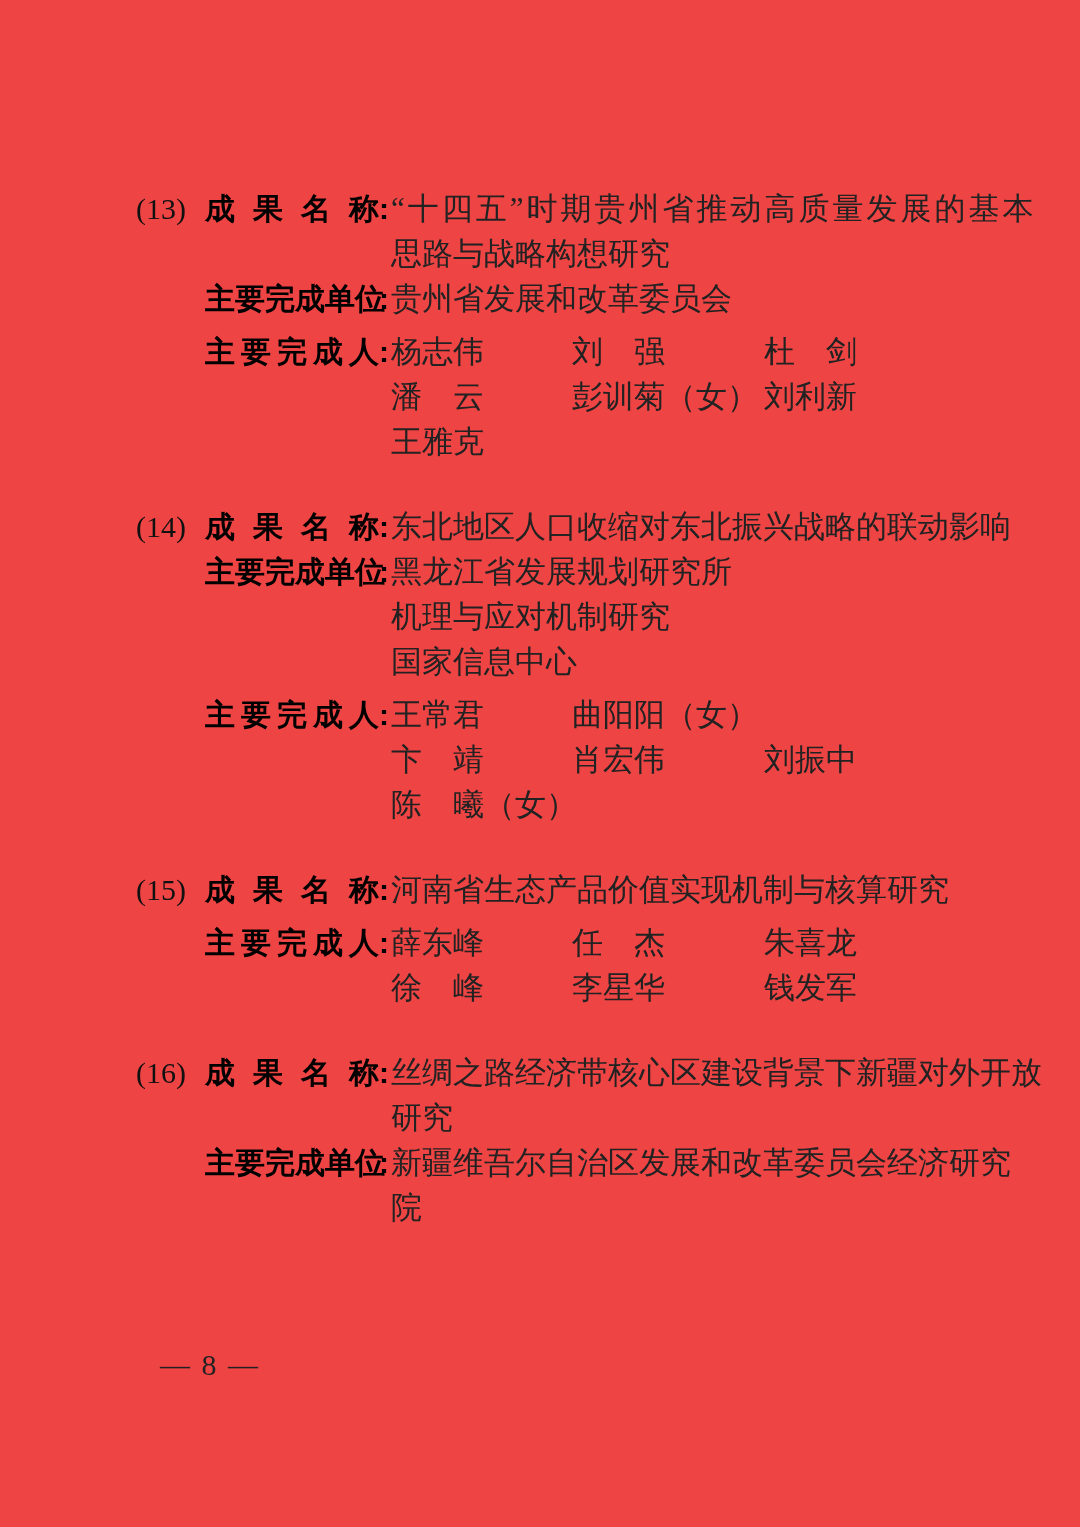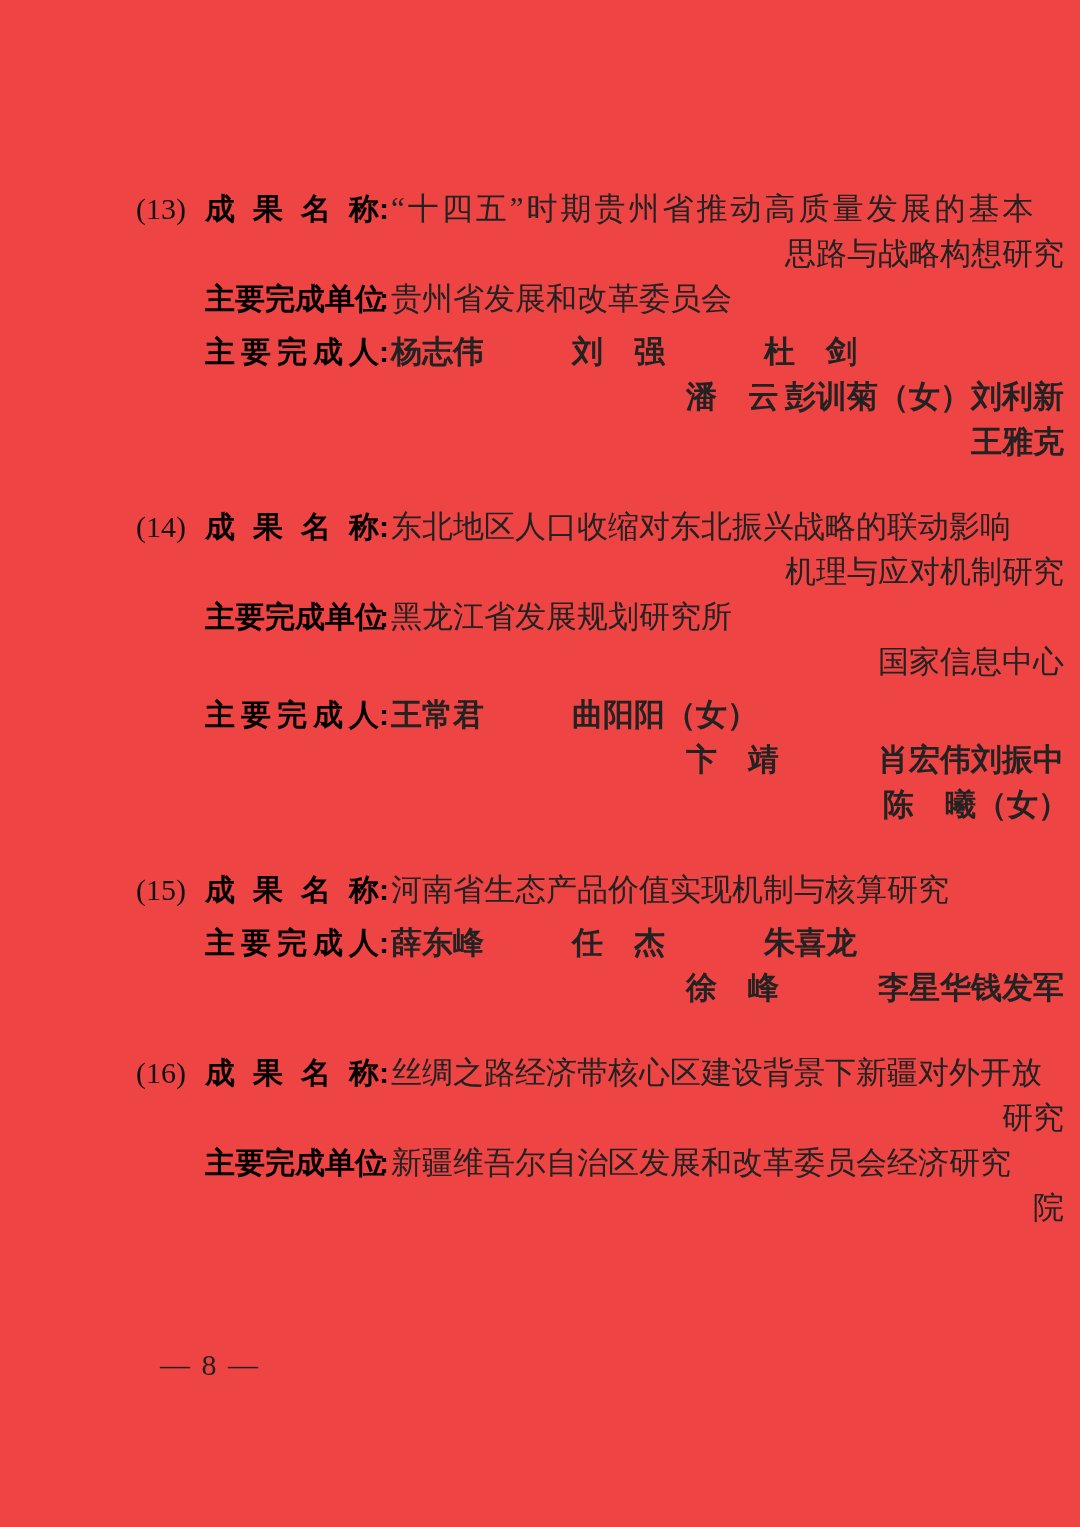--- a/index.html
+++ b/index.html
@@ -32,21 +32,20 @@
   }
   .line {
     line-height: 45px;
     white-space: nowrap;
     font-family: "Liberation Serif", "DejaVu Serif", serif;
     font-size: 31px;
     color: #222222;
   }
   .indented {
     padding-left: 255px;
-    text-align: right;
   }
   .spacer {
     display: inline-block;
     width: 69px;
   }
   .num {
     display: inline-block;
     width: 69px;
     font-family: "Liberation Serif", "DejaVu Serif", serif;
     font-size: 30px;
@@ -79,21 +78,20 @@
     letter-spacing: 3px;
   }
   .people {
     margin-top: 8px;
   }
   .names {
     display: inline-flex;
   }
   .names span {
     white-space: pre;
-    font-weight: bold;
   }
   .names .c1 { display: inline-block; width: 181px; }
   .names .c2 { display: inline-block; width: 192px; }
   .names .c3 { display: inline-block; }
   .footer {
     position: absolute;
     left: 160px;
     top: 1348px;
     font-family: "Liberation Serif", "DejaVu Serif", serif;
     font-size: 30px;
@@ -137,25 +135,25 @@
               <span class="c1">王雅克</span>
             </span>
         </div>
       </div>
     </section>
 
     <section class="entry">
       <div class="line">
         <span class="num">(14)</span><span class="lbl">成果名称</span><span class="colon">:</span><span class="val">东北地区人口收缩对东北振兴战略的联动影响</span>
       </div>
+      <div class="line">
+        <span class="spacer"></span><span class="lbl">主要完成单位</span><span class="colon">:</span><span class="val">黑龙江省发展规划研究所</span>
+      </div>
       <div class="line indented">
         <span class="val">机理与应对机制研究</span>
-      </div>
-      <div class="line">
-        <span class="spacer"></span><span class="lbl">主要完成单位</span><span class="colon">:</span><span class="val">黑龙江省发展规划研究所</span>
       </div>
       <div class="line indented">
         <span class="val">国家信息中心</span>
       </div>
       <div class="people">
         <div class="line">
           <span class="spacer"></span><span class="lbl">主要完成人</span><span class="colon">:</span><span class="names">
               <span class="c1">王常君</span>
               <span class="c2">曲阳阳（女）</span>
             </span>

